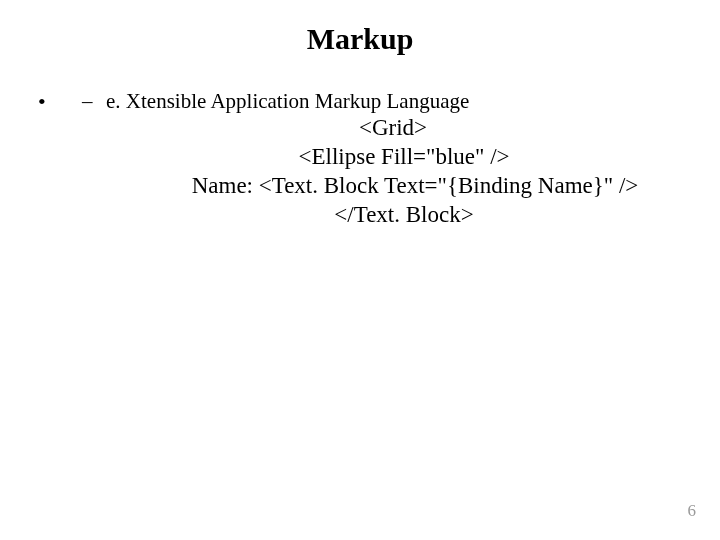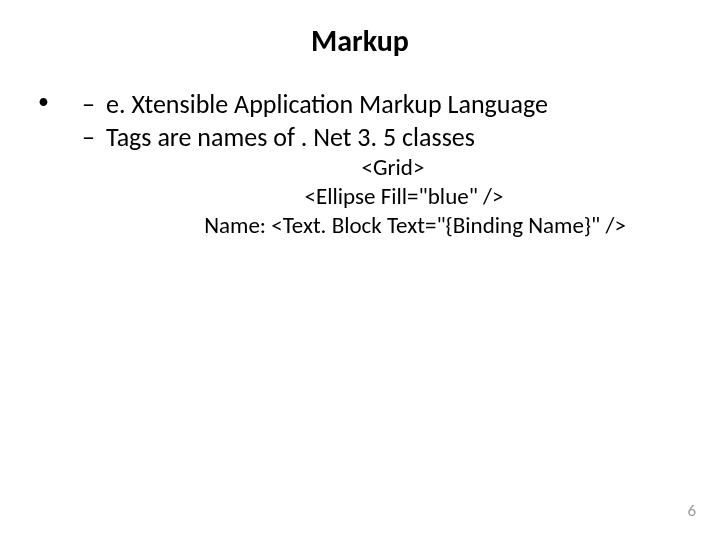--- a/index.html
+++ b/index.html
@@ -9,20 +9,21 @@
     height: 540px;
     background: #ffffff;
     font-family: Calibri, "Segoe UI", Arial, sans-serif;
     color: #000000;
   }
   .slide {
     position: relative;
     width: 720px;
     height: 535px;
     box-sizing: border-box;
+    font-family: Liberation Serif, serif;
   }
   .title {
     position: absolute;
     top: 22px;
     left: 0;
     width: 100%;
     text-align: center;
     font-weight: 700;
     font-size: 30px;
   }
@@ -53,21 +54,21 @@
   }
   .lvl2 {
     margin: 2px 0 0 0;
     padding: 0;
     list-style: none;
   }
   .lvl2 > li {
     position: relative;
     padding-left: 30px;
     margin-left: 14px;
-    font-size: 26px;
+    font-size: 21px;
   }
   .lvl2 > li.dash::before {
     content: "–";
     position: absolute;
     left: 6px;
     top: 0;
   }
   .codeblock {
     margin-left: 44px;
     font-size: 23px;
@@ -91,25 +92,25 @@
 
 <div class="slide">
 
   <div class="title">Markup</div>
 
   <div class="content">
     <ul class="lvl1">
       <li>
         <ul class="lvl2">
           <li class="dash"><span>e. Xtensible Application Markup Language</span></li>
-          <li class="dash"><span>Tags are names of . Net 3. 5 classes</span></li>
         </ul>
         <div class="codeblock">
           <div class="line">&lt;Grid&gt;</div>
           <div class="line indent1">&lt;Ellipse Fill="blue" /&gt;</div>
           <div class="line indent2">Name: &lt;Text. Block Text="{Binding Name}" /&gt;</div>
+          <div class="line indent1">&lt;/Text. Block&gt;</div>
         </div>
       </li>
     </ul>
   </div>
 
   <div class="pagenum">6</div>
 </div>
 
 </body></html>

